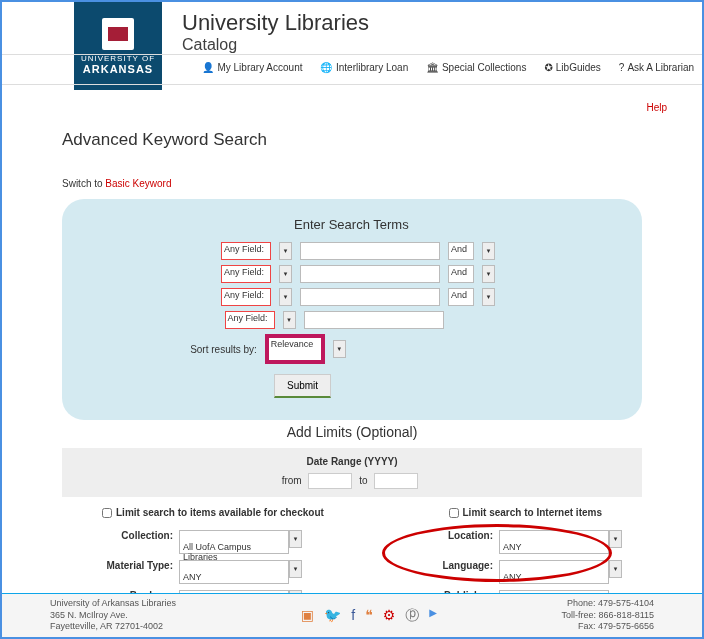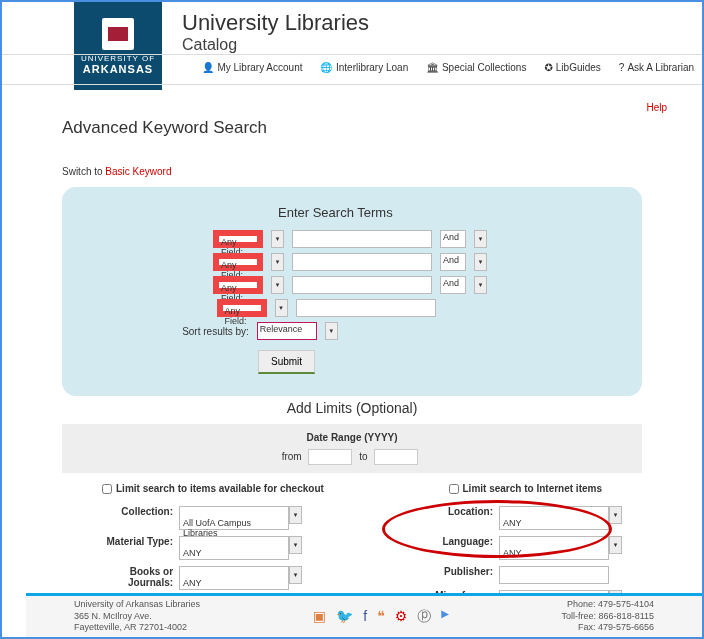--- a/index.html
+++ b/index.html
@@ -14,50 +14,50 @@
 .title-block { position: absolute; left: 180px; top: 8px; }
 .title-block h1 { font-size: 22px; font-weight: normal; color: #333; }
 .title-block h2 { font-size: 16px; font-weight: normal; color: #404040; }
 .hr1 { position: absolute; top: 52px; left: 0; right: 0; border: none; border-top: 1px solid #ddd; }
 .hr2 { position: absolute; top: 82px; left: 0; right: 0; border: none; border-top: 1px solid #ddd; }
 .nav-area { position: absolute; top: 60px; left: 200px; display: flex; gap: 18px; font-size: 10px; }
 .nav-item { color: #333; display: flex; align-items: center; gap: 3px; cursor: pointer; }
 .nav-icon { font-size: 10px; }
 .help-link { position: absolute; right: 35px; top: 100px; color: #c00; font-size: 10px; cursor: pointer; }
 .content { padding: 20px 60px 0 60px; }
-.page-title { font-size: 17px; font-weight: normal; color: #333; margin-top: 6px; }
+.page-title { font-size: 17px; font-weight: normal; color: #333; margin-top: 18px; }
 .switch-line { margin-top: 28px; font-size: 10px; }
 .switch-line a { color: #c00; cursor: pointer; }
-.search-box { background: #d4eaf1; border-radius: 14px; margin-top: 10px; padding: 18px 40px 22px 36px; }
+.search-box { background: #d4eaf1; border-radius: 22px; margin-top: 10px; padding: 18px 40px 22px 52px; }
 .search-box h3 { font-size: 13px; font-weight: normal; color: #333; margin-left: 180px; margin-bottom: 10px; }
 .search-row { display: flex; align-items: center; gap: 8px; margin-bottom: 5px; justify-content: center; }
-.field-select { width: 50px; height: 18px; font-size: 9px; border: 6px solid #ef4444; background: #fff; padding: 1px 2px; }
+.field-select { width: 50px; height: 18px; font-size: 9px; border: 1px solid #ef4444; background: #fff; padding: 1px 2px; }
 .dd-arrow { width: 13px; height: 18px; border: 1px solid #bbb; background: #eee; display: flex; align-items: center; justify-content: center; font-size: 7px; }
 .search-input { width: 140px; height: 18px; border: 1px solid #bbb; background: #fff; font-size: 9px; padding: 1px 3px; }
 .bool-select { width: 26px; height: 18px; font-size: 9px; border: 1px solid #bbb; background: #fff; padding: 1px 2px; }
 .sort-row { display: flex; align-items: center; gap: 8px; justify-content: center; margin-top: 4px; margin-left: -180px; }
 .sort-label { font-size: 10px; color: #333; }
-.sort-select { width: 60px; height: 18px; font-size: 9px; border: 1px solid #be185d; background: #fff; padding: 1px 2px; }
+.sort-select { width: 60px; height: 30px; font-size: 9px; border: 4px solid #be185d; background: #fff; padding: 1px 2px; }
 .submit-btn { margin-top: 10px; margin-left: 160px; padding: 5px 12px; background: #eee; border: 1px solid #ccc; border-bottom: 2px solid #5a8a3a; font-size: 10px; cursor: pointer; }
 .add-limits-title { text-align: center; font-size: 14px; margin-top: 4px; color: #333; }
 .date-range-box { background: #eee; padding: 8px; margin-top: 8px; text-align: center; }
 .date-range-box .dr-title { font-size: 10px; font-weight: bold; margin-bottom: 6px; }
 .date-row { font-size: 10px; }
 .date-input { width: 44px; height: 16px; border: 1px solid #ccc; margin: 0 4px; font-size: 9px; }
 .limit-checks { display: flex; justify-content: space-between; padding: 10px 40px 6px 40px; font-size: 10px; font-weight: bold; }
 .limit-checks label { display: flex; align-items: center; gap: 4px; }
 .limit-checks input { width: 10px; height: 10px; }
 .filters-area { display: flex; gap: 100px; padding: 6px 20px 0 20px; }
 .filter-col { flex: 1; }
 .filter-row { display: flex; margin-bottom: 6px; justify-content: flex-end; }
 .filter-label { font-size: 10px; font-weight: bold; color: #333; margin-right: 6px; text-align: right; }
 .filter-select { width: 110px; height: 18px; border: 1px solid #bbb; background: #fff; font-size: 9px; padding: 11px 3px; }
 .filter-input { width: 110px; height: 18px; border: 1px solid #bbb; background: #fff; font-size: 9px; padding: 1px 3px; }
 .highlight-circle { position: absolute; border: 3px solid #c00; border-radius: 50% / 50%; pointer-events: none; }
-.footer { position: absolute; bottom: 0; left: 0; right: 0; height: 44px; background: #f5f5f5; border-top: 3px solid #0ea5e9; display: flex; align-items: center; padding: 0 48px; justify-content: space-between; margin-left: 24px; }
+.footer { position: absolute; bottom: 0; left: 0; right: 0; height: 44px; background: #f5f5f5; border-top: 1px solid #0ea5e9; display: flex; align-items: center; padding: 0 48px; justify-content: space-between; }
 .footer-left { font-size: 9px; color: #555; line-height: 1.3; }
 .footer-icons { display: flex; gap: 10px; font-size: 16px; }
 .footer-icons span { cursor: pointer; }
 .footer-right { font-size: 9px; color: #555; text-align: right; line-height: 1.3; }
 .small-icon { font-size: 14px; }
 .ic-instagram { color: #e08040; }
 .ic-twitter { color: #55acee; }
 .ic-facebook { color: #3b5998; }
 .ic-quote { color: #e08040; }
 .ic-gear { color: #c00; }

